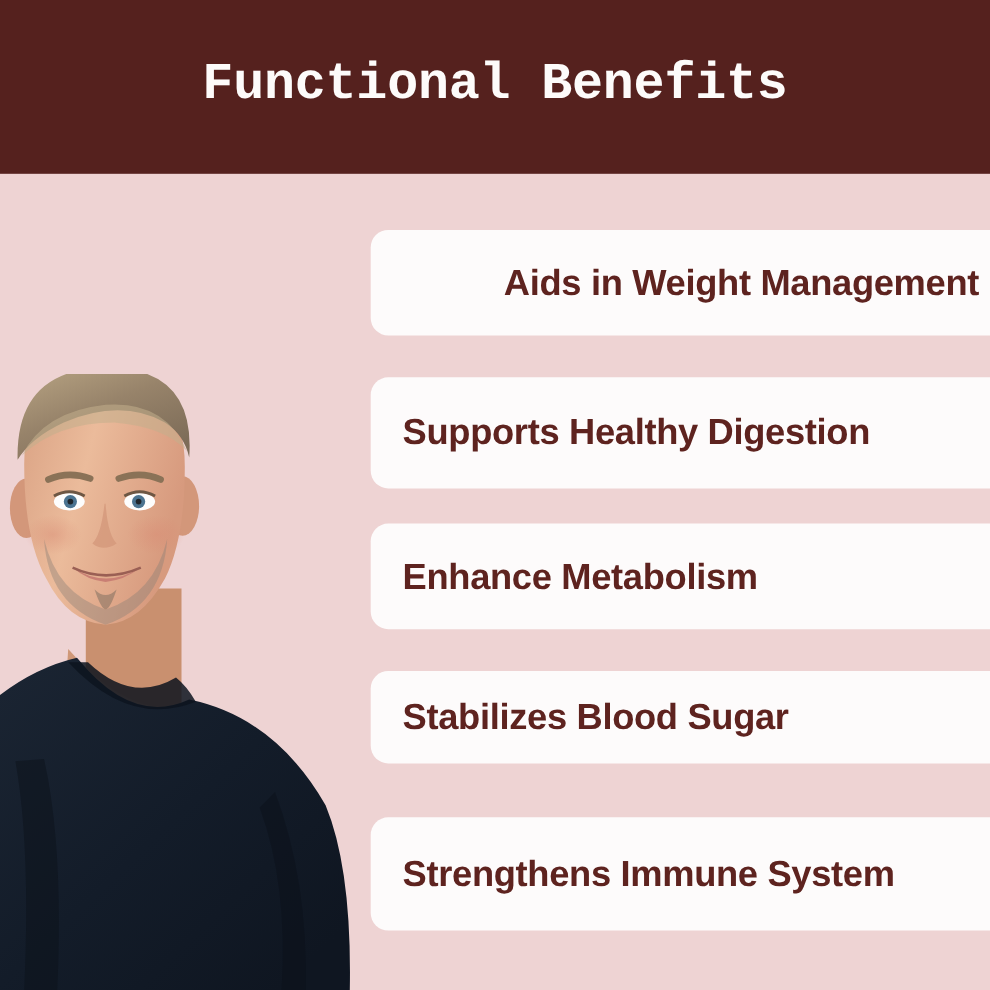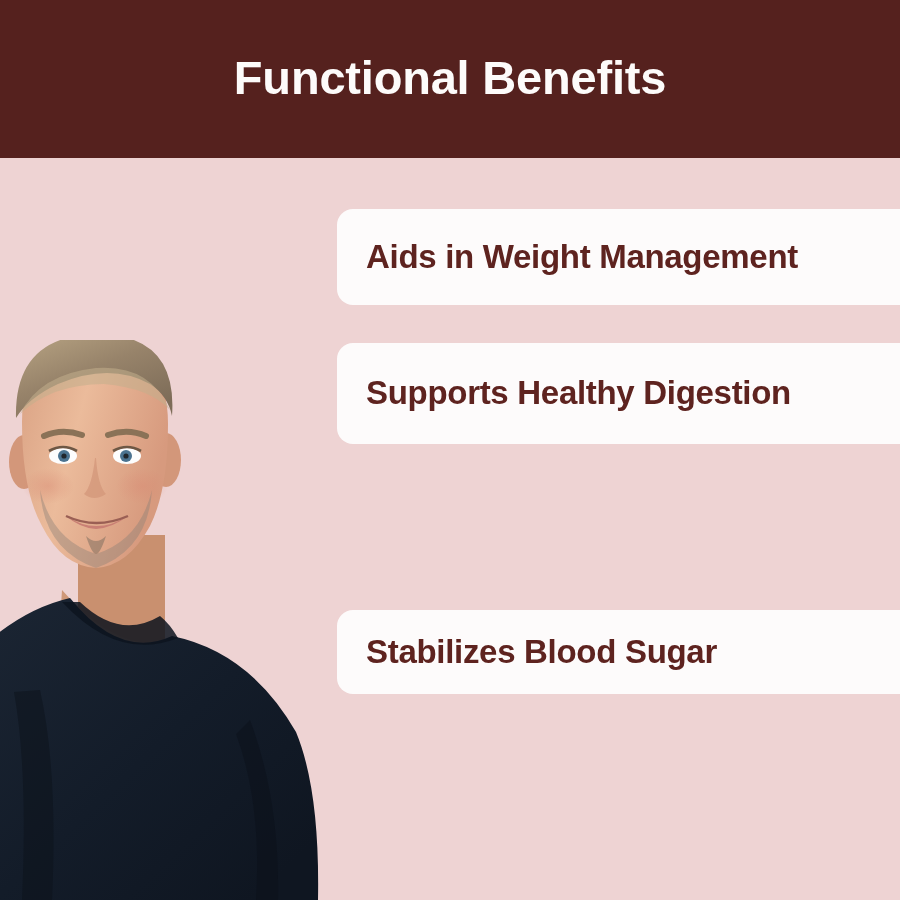--- a/index.html
+++ b/index.html
@@ -27,21 +27,21 @@
     top: 0;
     width: 900px;
     height: 158px;
     background: #55211e;
     display: flex;
     align-items: center;
     justify-content: center;
   }
   #header-title {
     color: #fdfbfa;
-    font-family: Liberation Sans, sans-serif;
+    font-family: Liberation Mono, monospace;
     font-size: 47px;
     font-weight: bold;
     letter-spacing: -0.2px;
     line-height: 1;
     margin: 16px;
     padding: 0 0 4px 0;
     text-align: center;
     white-space: nowrap;
   }
 
@@ -69,21 +69,21 @@
     color: #5e231f;
     font-family: "Liberation Sans", sans-serif;
     font-size: 33px;
     font-weight: bold;
     letter-spacing: -0.3px;
     line-height: 1.05;
     white-space: nowrap;
   }
 
   
-  #benefit-pill-0 { top: 209px; height: 96px; }
+  #benefit-pill-0 { top: 209px; height: 96px; justify-content: flex-end; }
   #benefit-pill-1 { top: 343px; height: 101px; }
   #benefit-pill-2 { top: 476px; height: 96px; }
   #benefit-pill-3 { top: 610px; height: 84px; }
   #benefit-pill-4 { top: 743px; height: 103px; border-radius: 16px 0 0 16px; }
 
   
   #person-photo {
     position: absolute;
     left: 0;
     bottom: 0;
@@ -174,18 +174,24 @@
     </svg>
   </div>
 
   <div id="benefits-list">
     <div class="benefit-pill" id="benefit-pill-0">
       <span class="benefit-pill-label">Aids in Weight Management</span>
     </div>
     <div class="benefit-pill" id="benefit-pill-1">
       <span class="benefit-pill-label">Supports Healthy Digestion</span>
     </div>
+    <div class="benefit-pill" id="benefit-pill-2">
+      <span class="benefit-pill-label">Enhance Metabolism</span>
+    </div>
     <div class="benefit-pill" id="benefit-pill-3">
       <span class="benefit-pill-label">Stabilizes Blood Sugar</span>
+    </div>
+    <div class="benefit-pill" id="benefit-pill-4">
+      <span class="benefit-pill-label">Strengthens Immune System</span>
     </div>
   </div>
 
 </div>
 
 </body></html>

